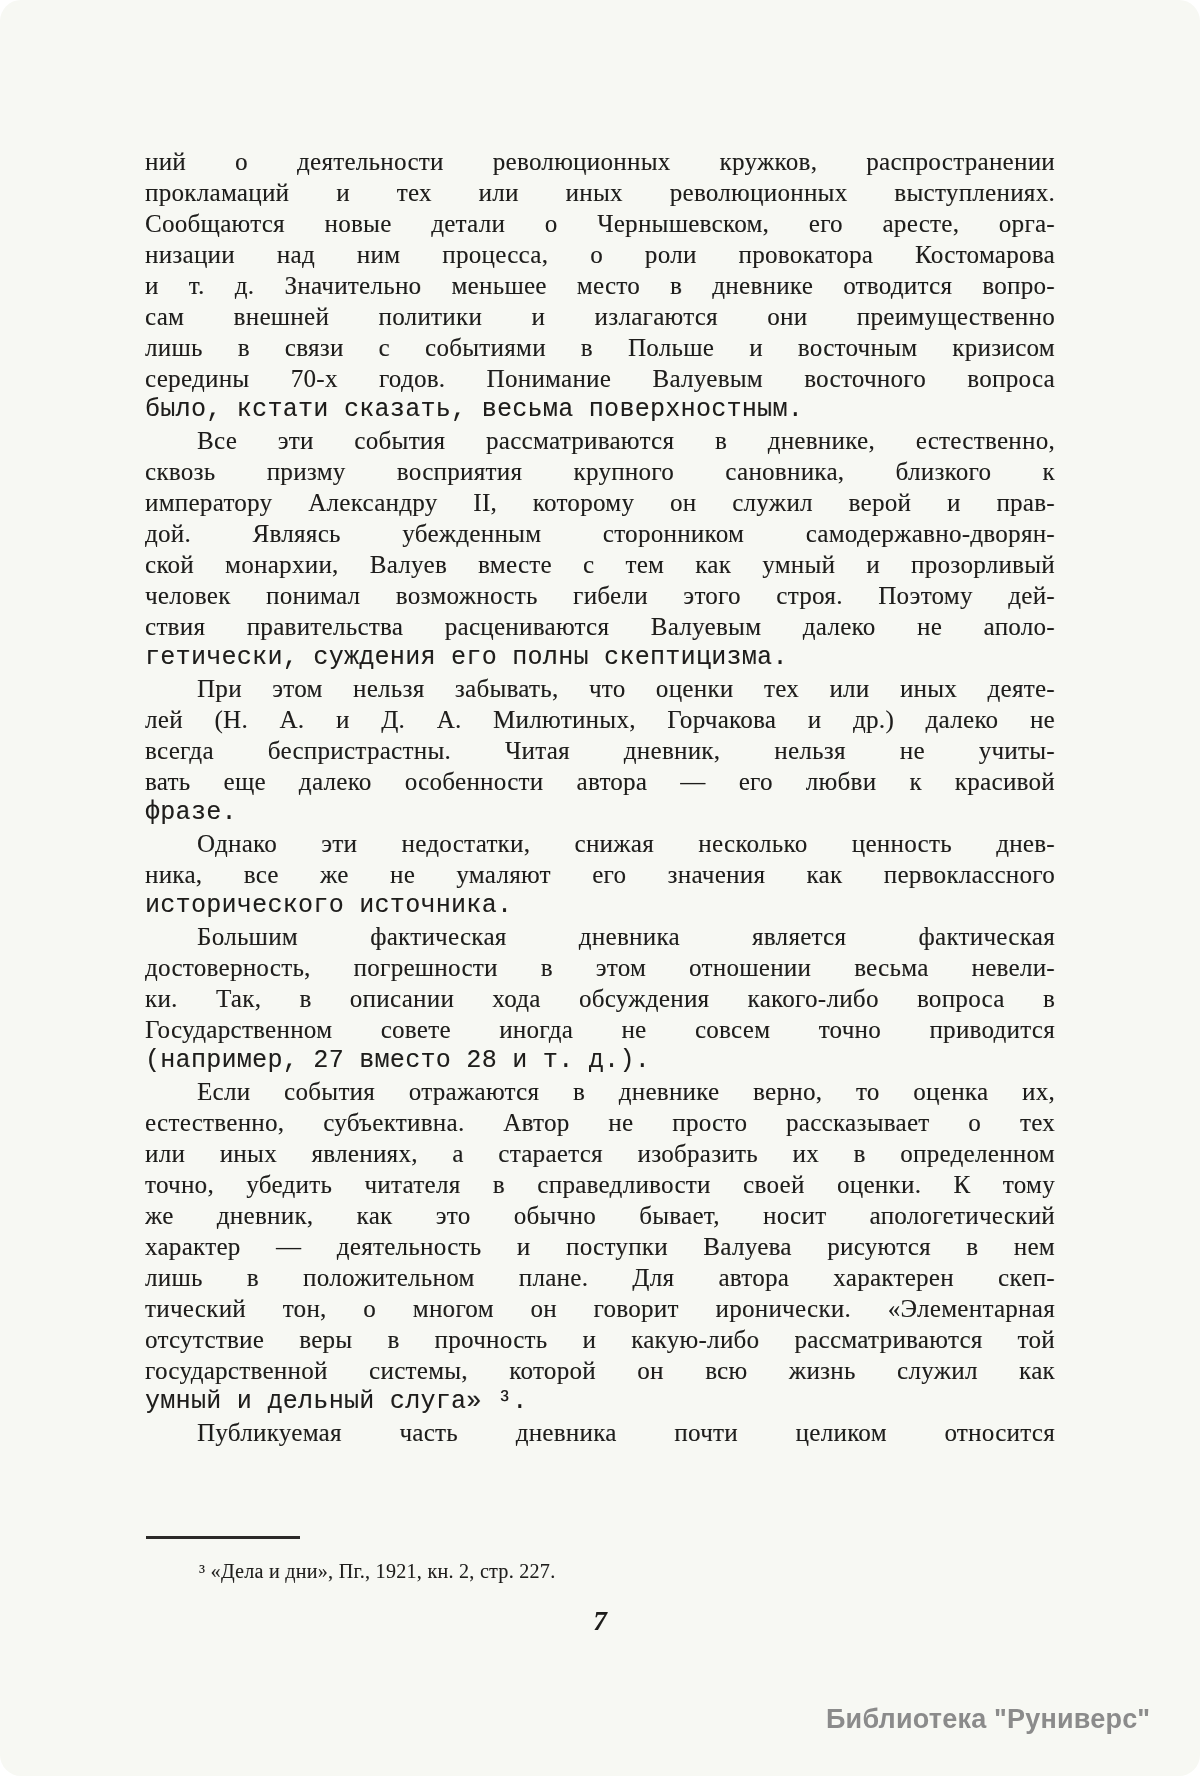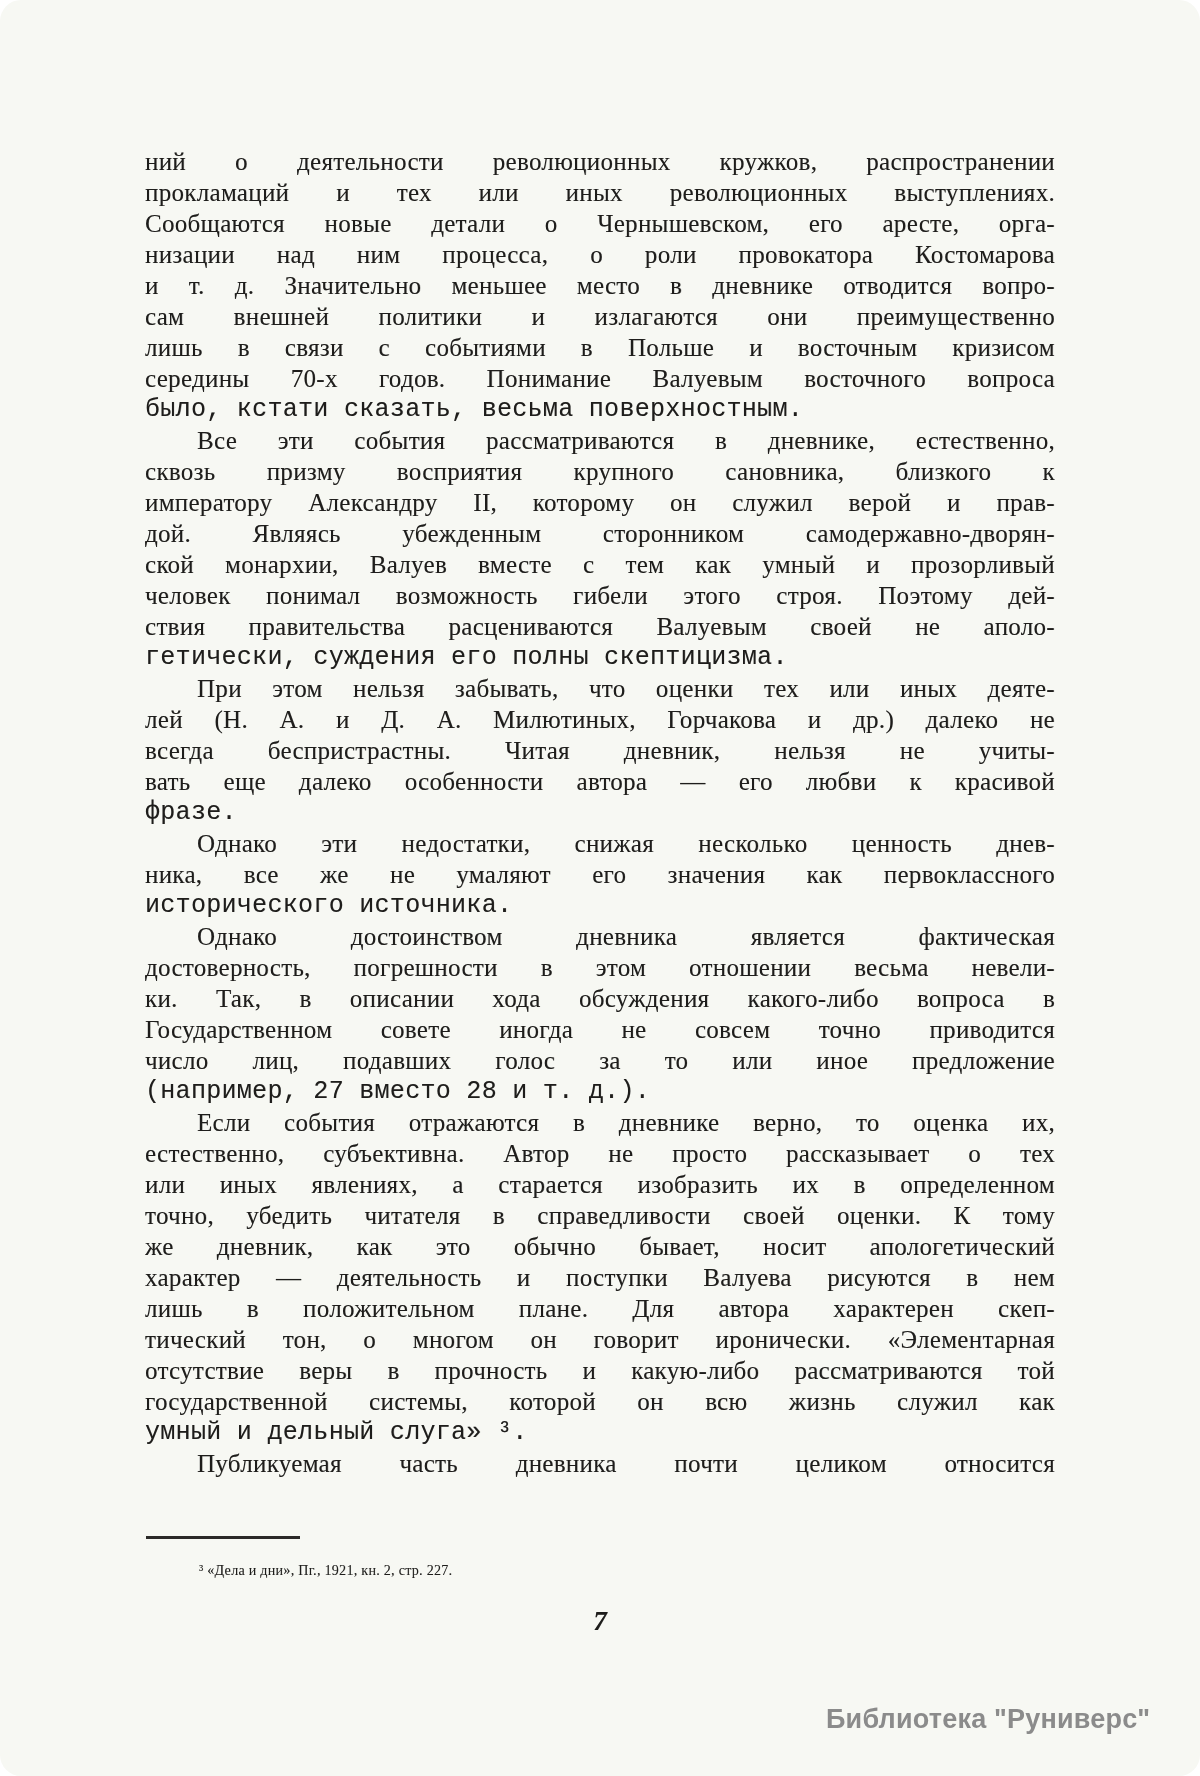--- a/index.html
+++ b/index.html
@@ -40,21 +40,21 @@
     height: 3px;
     background: #2b2a28;
   }
   .footnote {
     position: absolute;
     left: 145px;
     top: 1556px;
     width: 910px;
     padding-left: 54px;
     box-sizing: border-box;
-    font-size: 14px;
+    font-size: 20px;
     line-height: 30px;
     letter-spacing: 0.3px;
     text-shadow: 0.3px 0.3px 0 rgba(25,25,25,0.3);
   }
   .page-number {
     position: absolute;
     left: 0;
     top: 1606px;
     width: 1200px;
     text-align: center;
@@ -92,41 +92,40 @@
         <div class="line">середины 70-х годов. Понимание Валуевым восточного вопроса</div>
         <div class="line flush">было, кстати сказать, весьма поверхностным.</div>
       </div>
       <div class="para">
         <div class="line indent">Все эти события рассматриваются в дневнике, естественно,</div>
         <div class="line">сквозь призму восприятия крупного сановника, близкого к</div>
         <div class="line">императору Александру II, которому он служил верой и прав-</div>
         <div class="line">дой. Являясь убежденным сторонником самодержавно-дворян-</div>
         <div class="line">ской монархии, Валуев вместе с тем как умный и прозорливый</div>
         <div class="line">человек понимал возможность гибели этого строя. Поэтому дей-</div>
-        <div class="line">ствия правительства расцениваются Валуевым своей не аполо-</div>
+        <div class="line">ствия правительства расцениваются Валуевым далеко не аполо-</div>
         <div class="line flush">гетически, суждения его полны скептицизма.</div>
       </div>
       <div class="para">
         <div class="line indent">При этом нельзя забывать, что оценки тех или иных деяте-</div>
         <div class="line">лей (Н. А. и Д. А. Милютиных, Горчакова и др.) далеко не</div>
         <div class="line">всегда беспристрастны. Читая дневник, нельзя не учиты-</div>
         <div class="line">вать еще далеко особенности автора — его любви к красивой</div>
         <div class="line flush">фразе.</div>
       </div>
       <div class="para">
         <div class="line indent">Однако эти недостатки, снижая несколько ценность днев-</div>
         <div class="line">ника, все же не умаляют его значения как первоклассного</div>
         <div class="line flush">исторического источника.</div>
       </div>
       <div class="para">
-        <div class="line indent">Однако достоинством дневника является фактическая</div>
+        <div class="line indent">Большим фактическая дневника является фактическая</div>
         <div class="line">достоверность, погрешности в этом отношении весьма невели-</div>
         <div class="line">ки. Так, в описании хода обсуждения какого-либо вопроса в</div>
         <div class="line">Государственном совете иногда не совсем точно приводится</div>
-        <div class="line">число лиц, подавших голос за то или иное предложение</div>
         <div class="line flush">(например, 27 вместо 28 и т. д.).</div>
       </div>
       <div class="para">
         <div class="line indent">Если события отражаются в дневнике верно, то оценка их,</div>
         <div class="line">естественно, субъективна. Автор не просто рассказывает о тех</div>
         <div class="line">или иных явлениях, а старается изобразить их в определенном</div>
         <div class="line">точно, убедить читателя в справедливости своей оценки. К тому</div>
         <div class="line">же дневник, как это обычно бывает, носит апологетический</div>
         <div class="line">характер — деятельность и поступки Валуева рисуются в нем</div>
         <div class="line">лишь в положительном плане. Для автора характерен скеп-</div>

